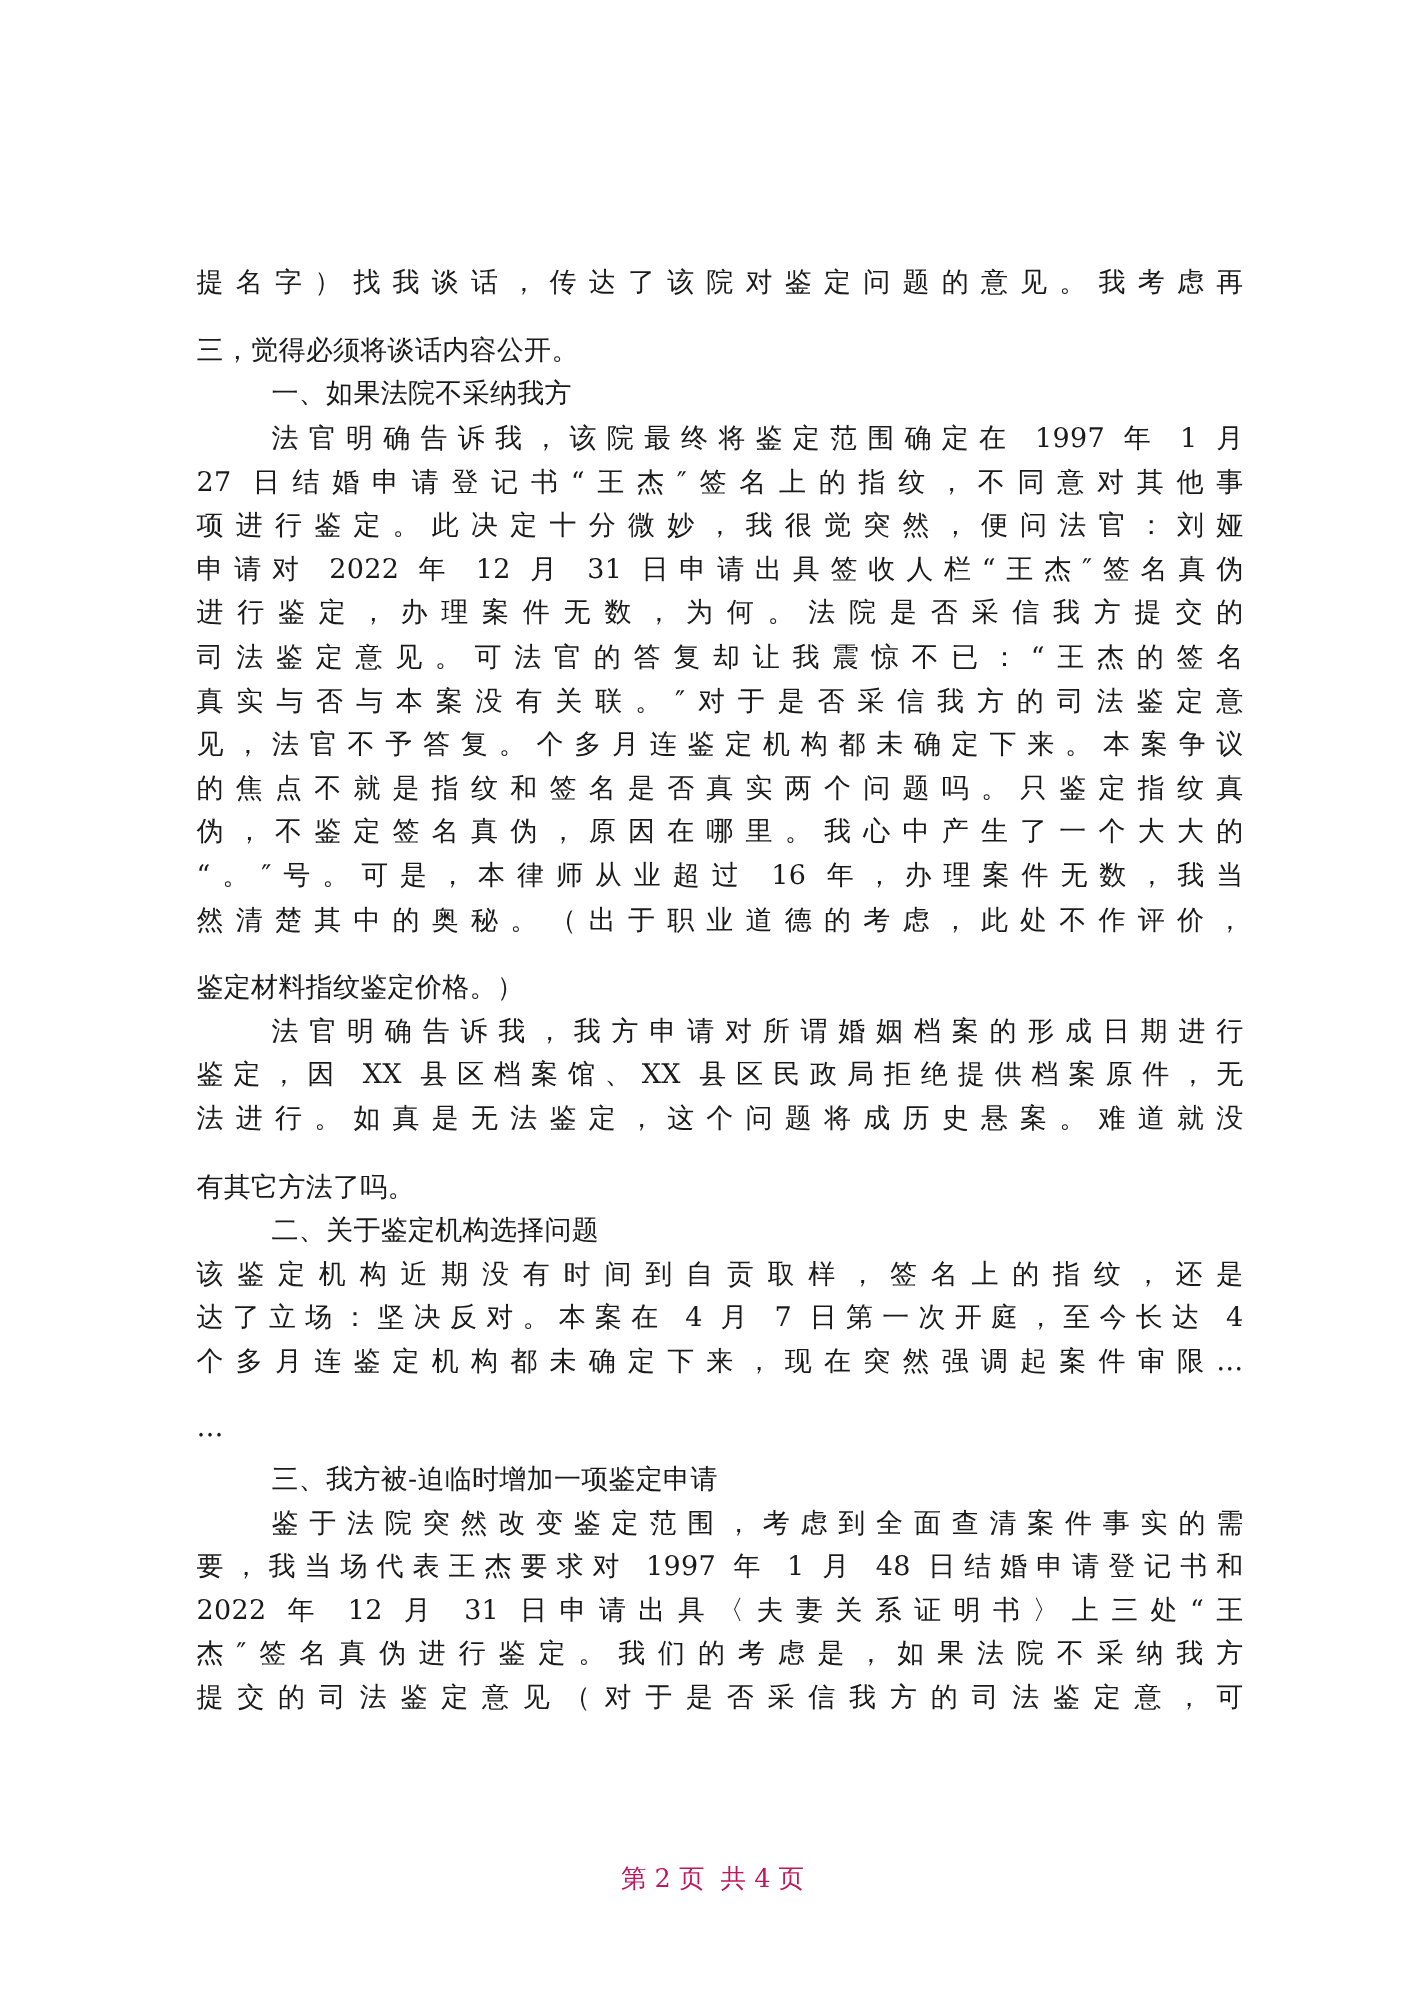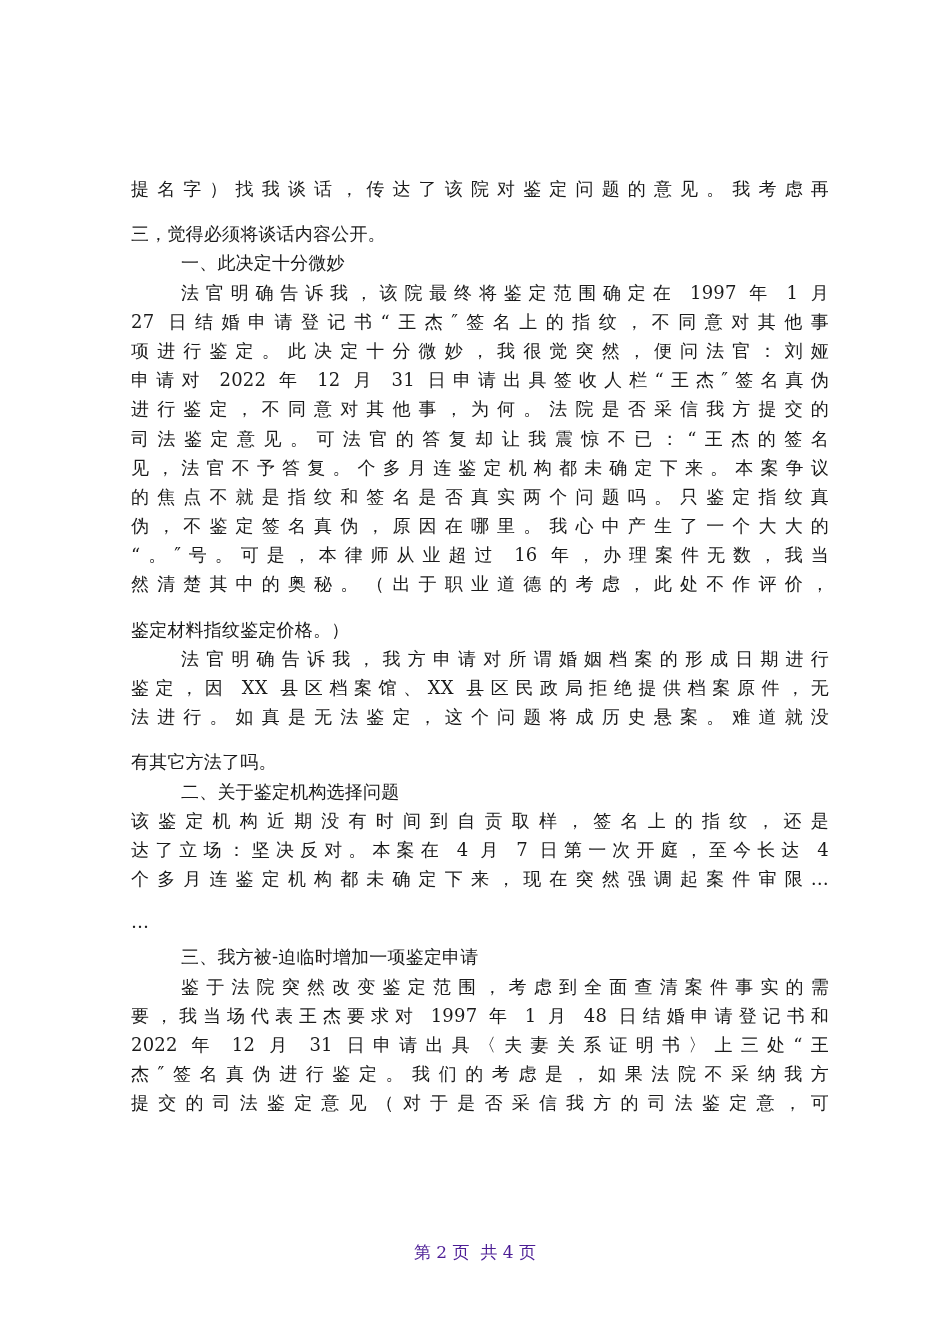--- a/index.html
+++ b/index.html
@@ -53,39 +53,40 @@
       height: 33px;
       line-height: 26px;
     }
     .footer {
       position: absolute;
       left: 0;
       width: 950px;
       top: 1241px;
       text-align: center;
       font-size: 17px;
-      color: #4c1d95;
+      color: #be185d;
       font-family: "DejaVu Serif", "Liberation Serif", serif;
     }
     .footer span { white-space: pre; }
   </style>
 </head>
 <body>
 
 <div class="page">
   <div class="body-text">
     <span class="line">提名字）找我谈话，传达了该院对鉴定问题的意见。我考虑再</span>
     <span class="line last">三，觉得必须将谈话内容公开。</span>
-    <span class="line indent heading">一、此决定十分微妙</span>
+    <span class="line indent heading">一、如果法院不采纳我方</span>
     <span class="line indent">法官明确告诉我，该院最终将鉴定范围确定在 1997 年 1 月</span>
     <span class="line">27 日结婚申请登记书“王杰″签名上的指纹，不同意对其他事</span>
     <span class="line">项进行鉴定。此决定十分微妙，我很觉突然，便问法官：刘娅</span>
     <span class="line">申请对 2022 年 12 月 31 日申请出具签收人栏“王杰″签名真伪</span>
-    <span class="line">进行鉴定，不同意对其他事，为何。法院是否采信我方提交的</span>
+    <span class="line">进行鉴定，办理案件无数，为何。法院是否采信我方提交的</span>
     <span class="line">司法鉴定意见。可法官的答复却让我震惊不已：“王杰的签名</span>
+    <span class="line">真实与否与本案没有关联。″对于是否采信我方的司法鉴定意</span>
     <span class="line">见，法官不予答复。个多月连鉴定机构都未确定下来。本案争议</span>
     <span class="line">的焦点不就是指纹和签名是否真实两个问题吗。只鉴定指纹真</span>
     <span class="line">伪，不鉴定签名真伪，原因在哪里。我心中产生了一个大大的</span>
     <span class="line">“。″号。可是，本律师从业超过 16 年，办理案件无数，我当</span>
     <span class="line">然清楚其中的奥秘。（出于职业道德的考虑，此处不作评价，</span>
     <span class="line last">鉴定材料指纹鉴定价格。）</span>
     <span class="line indent">法官明确告诉我，我方申请对所谓婚姻档案的形成日期进行</span>
     <span class="line">鉴定，因 XX 县区档案馆、XX 县区民政局拒绝提供档案原件，无</span>
     <span class="line">法进行。如真是无法鉴定，这个问题将成历史悬案。难道就没</span>
     <span class="line last">有其它方法了吗。</span>

